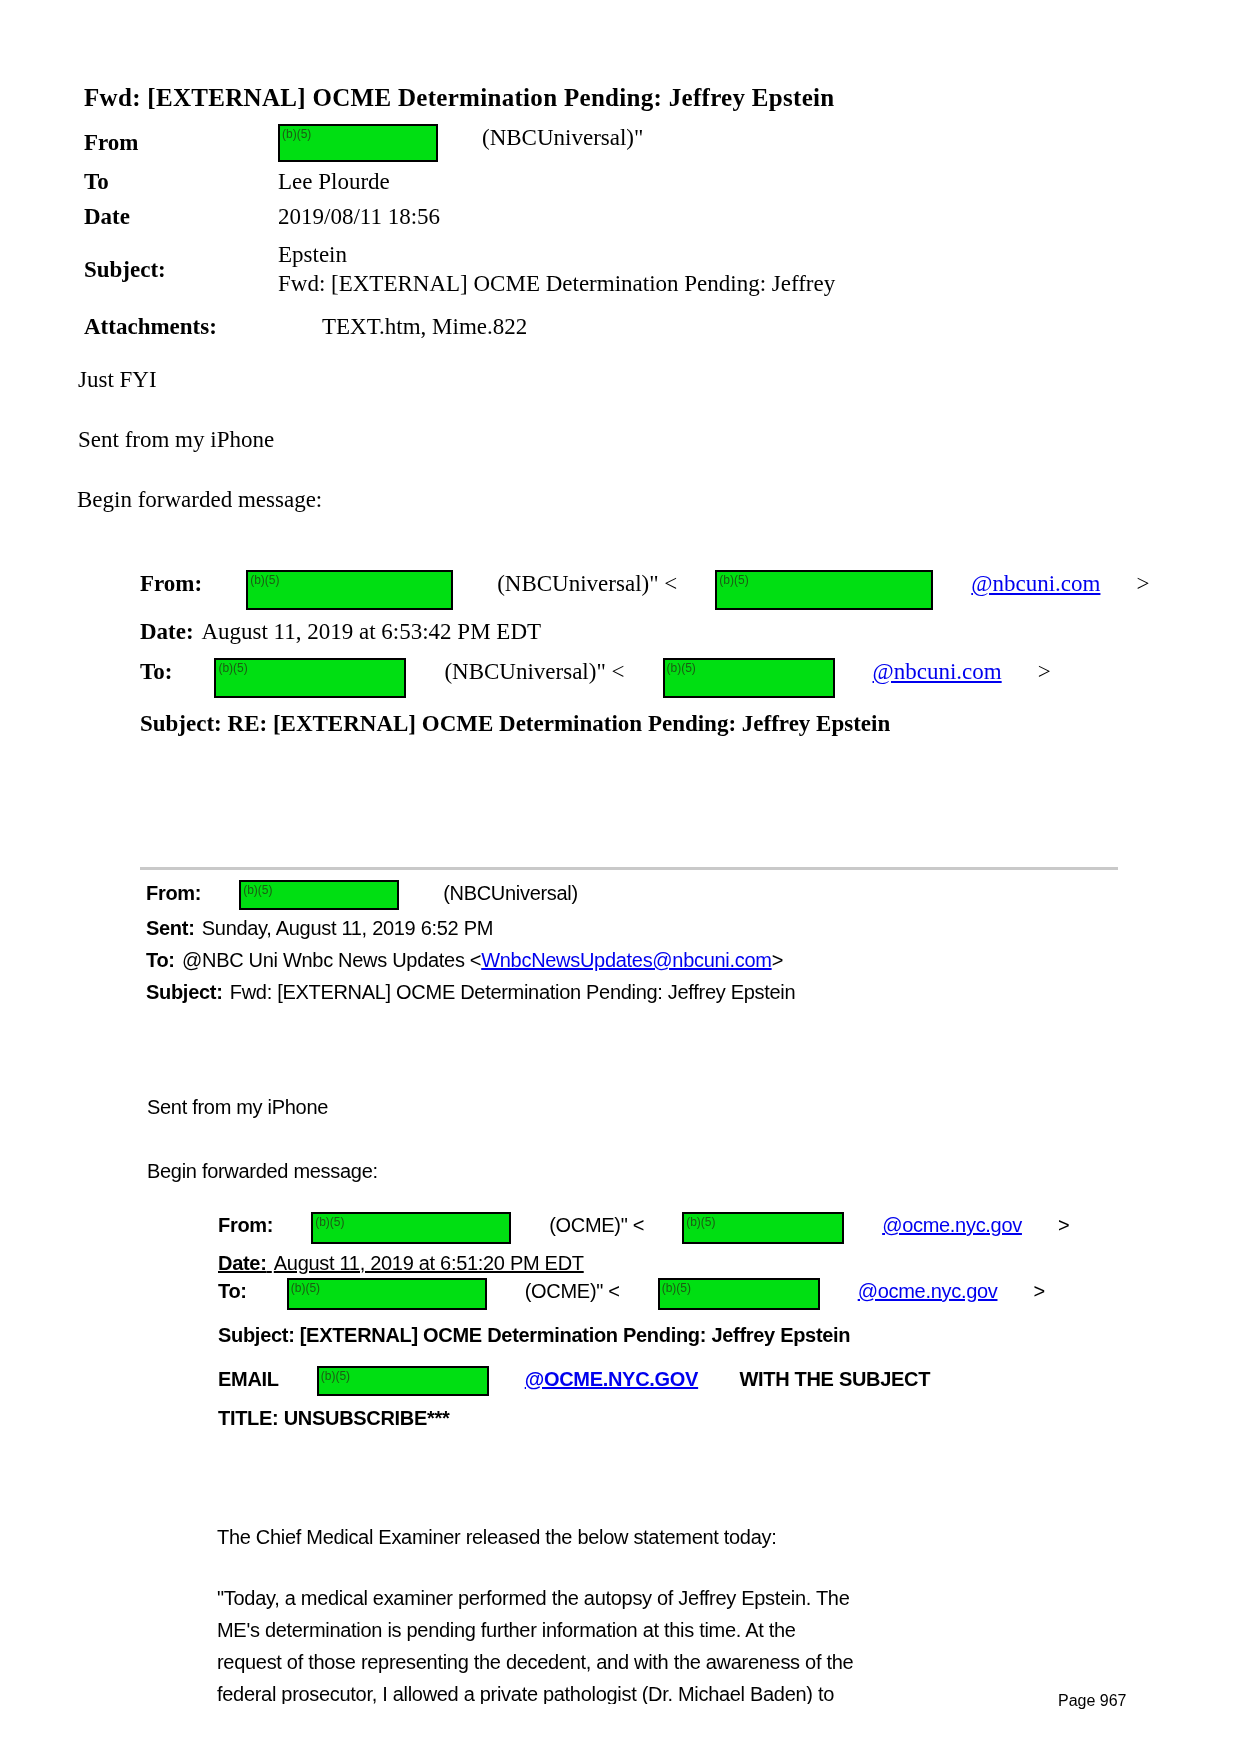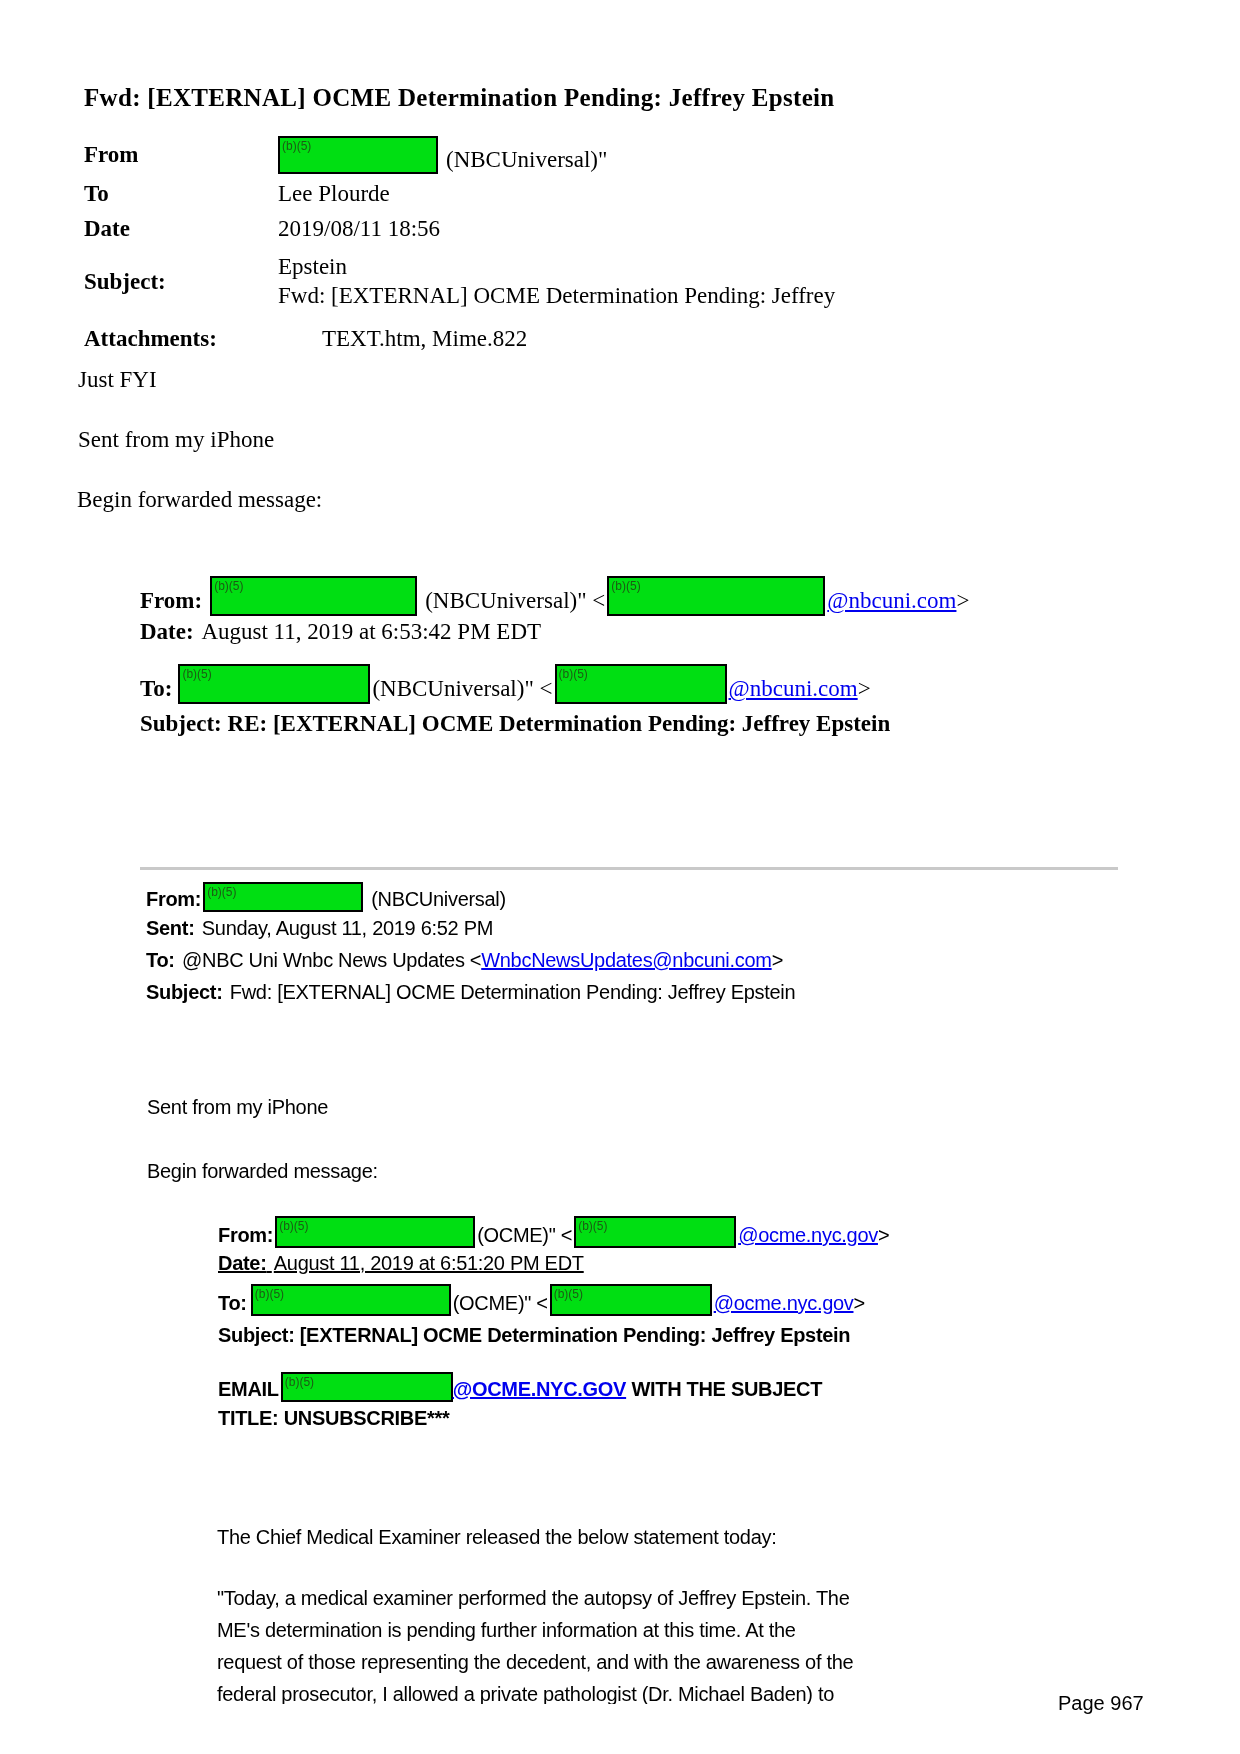--- a/index.html
+++ b/index.html
@@ -8,21 +8,21 @@
     width:1240px;
     height:1754px;
     background:#ffffff;
     overflow:hidden;
     color:#000;
   }
   .serif { font-family:"Liberation Serif", serif; font-size:23px; line-height:1.25; }
   .sans  { font-family:"Liberation Sans", sans-serif; font-size:20px; letter-spacing:-0.3px; line-height:1.3; }
   .b { font-weight:bold; }
   .abs { position:absolute; }
-  .row { display:flex; align-items:flex-end; }
+  .row { display:flex; align-items:flex-start;gap:36px; }
   .pre { white-space:pre-wrap; }
 
   
   .title { font-family:"Liberation Serif", serif; font-size:25px; font-weight:bold; letter-spacing:0.3px; }
 
   
   .hrow { display:flex; align-items:center; }
   .hlabel { width:194px; flex:0 0 194px; font-weight:bold; }
 
   
@@ -61,31 +61,31 @@
   .ml2 { margin-left:2px; }
   .ml4 { margin-left:4px; }
   .ml6 { margin-left:6px; }
   .ml8 { margin-left:8px; }
 
   .divider { height:3px; background:#c9c9c9; }
 
   .stmt-clip { height:122px; overflow:hidden; }
   .stmt-clip div { line-height:32px; }
 
-  .pagenum { font-family:"Liberation Sans", sans-serif; font-size:20px; letter-spacing:0;text-align:right; }
+  .pagenum { font-family:"Liberation Sans", sans-serif; font-size:16px; letter-spacing:0;text-align:right; }
 </style>
 </head>
 <body>
 
 <div class="page">
 
   <div class="abs serif" style="left:84px; top:82px; width:1080px;">
     <div class="title">Fwd: [EXTERNAL] OCME Determination Pending: Jeffrey Epstein</div>
 
-    <div class="hrow" style="margin-top:20px; height:44px;">
+    <div class="hrow" style="margin-top:8px; height:44px;">
       <div class="hlabel">From</div>
       <div class="row">
         <span class="rx rx-hdr">
             <span class="tag">(b)(5)</span>
           </span>
         <span class="ml8 pre">(NBCUniversal)"</span>
       </div>
     </div>
 
     <div class="hrow" style="height:34px;">

